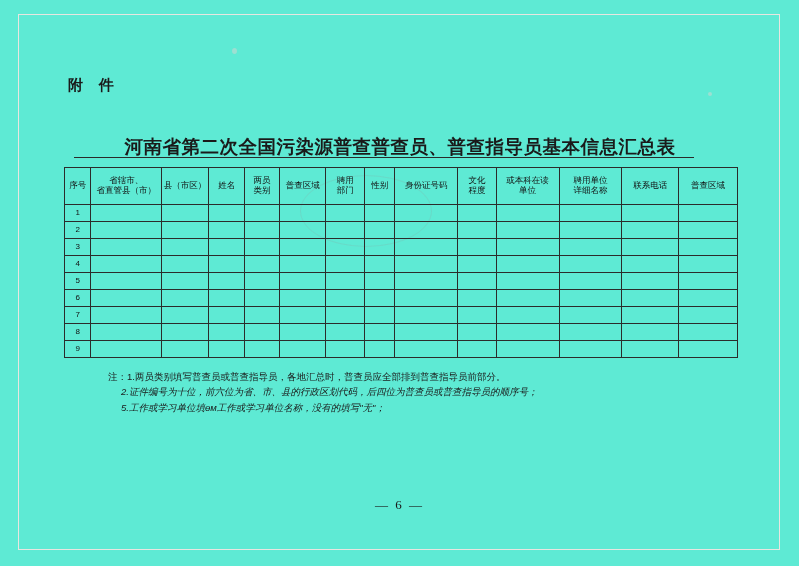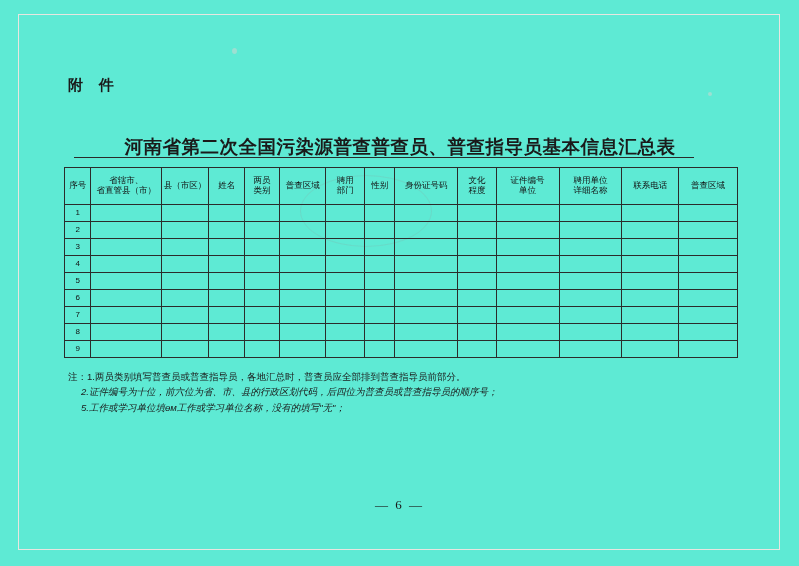--- a/index.html
+++ b/index.html
@@ -99,20 +99,21 @@
     font-size: 9.5px;
     line-height: 1.62;
     font-family: "Liberation Sans", sans-serif;
     color: #1a1a1a;
   }
   .notes .note-first {
     text-indent: 0;
   }
   .notes .note-line {
     white-space: nowrap;
+    margin-left: 40px;
   }
   .notes .indent {
     padding-left: 13px;
     font-style: italic;
   }
   .page-number {
     position: absolute;
     left: 0;
     top: 497px;
     width: 799px;
@@ -200,21 +201,21 @@
             <span class="hdr-line">性别</span>
           </th>
         <th>
             <span class="hdr-line">身份证号码</span>
           </th>
         <th>
             <span class="hdr-line">文化</span>
             <span class="hdr-line">程度</span>
           </th>
         <th>
-            <span class="hdr-line">证件编号</span>
+            <span class="hdr-line">或本科在读</span>
             <span class="hdr-line">单位</span>
           </th>
         <th>
             <span class="hdr-line">聘用单位</span>
             <span class="hdr-line">详细名称</span>
           </th>
         <th>
             <span class="hdr-line">联系电话</span>
           </th>
         <th>

